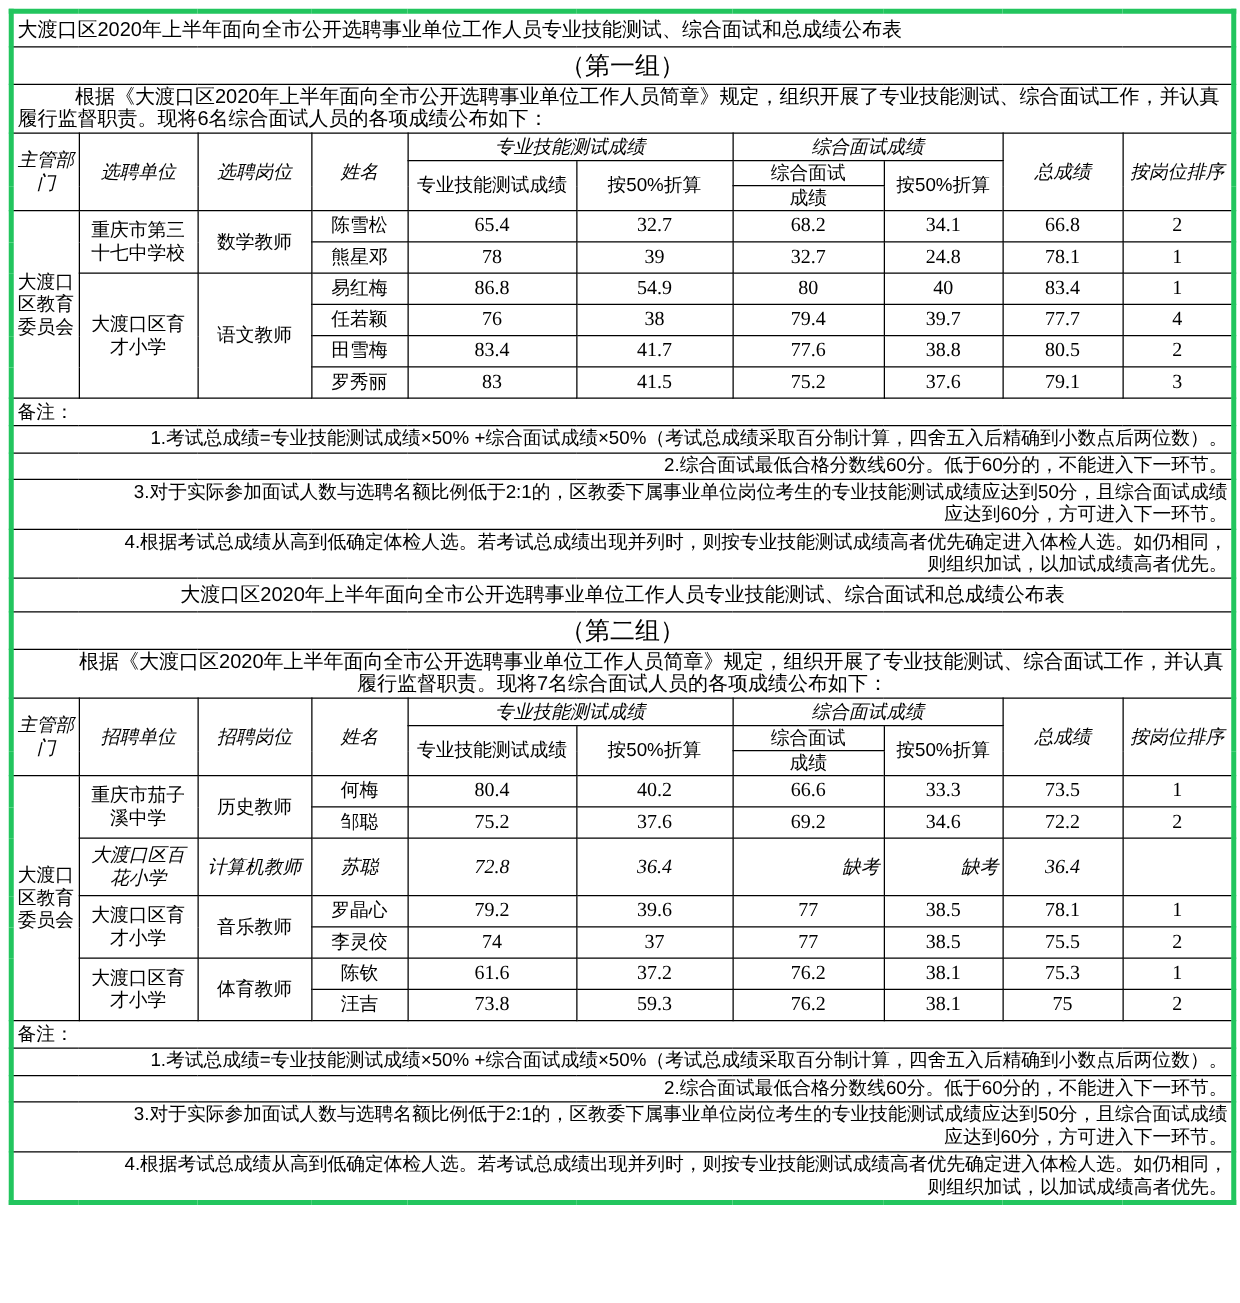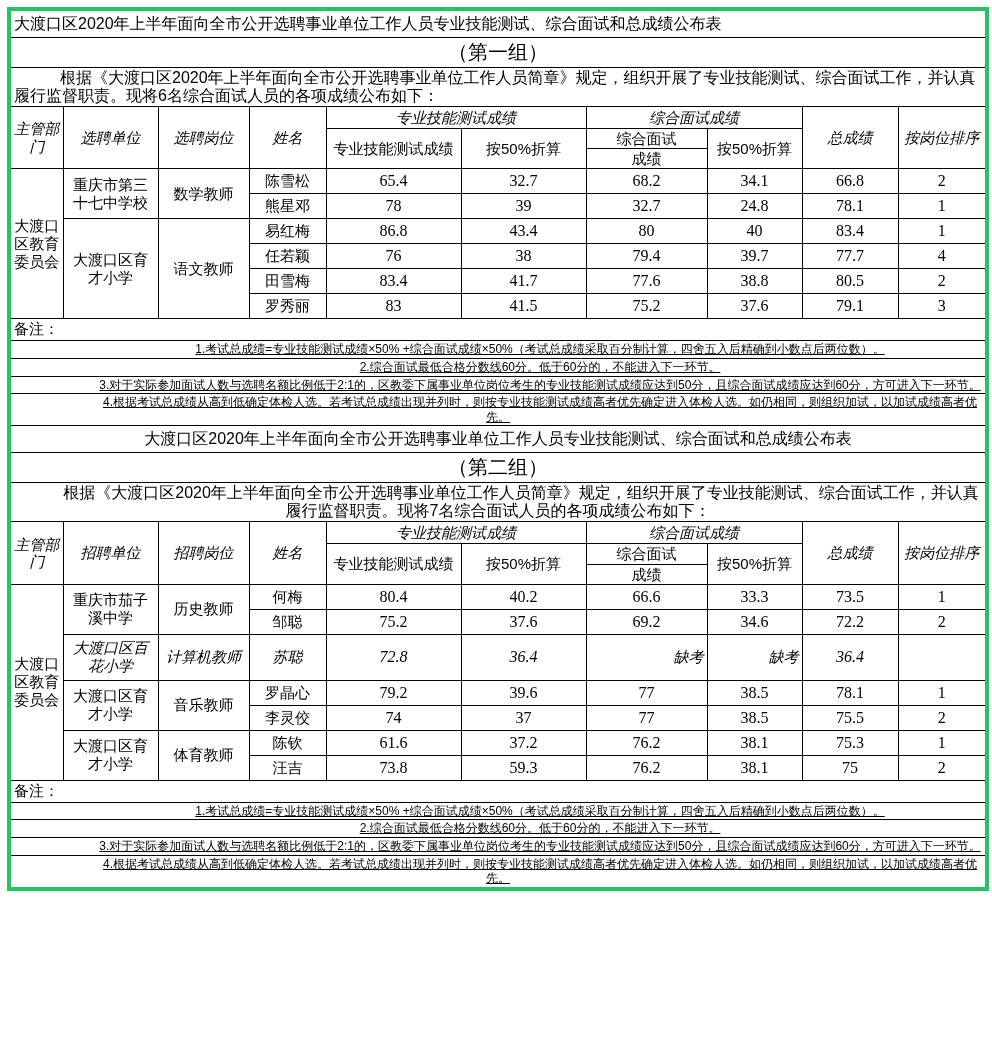--- a/index.html
+++ b/index.html
@@ -16,21 +16,21 @@
   .intro{font-size:16px;line-height:1.12;text-indent:46px;padding:2px 4px;}
   .intro.center{text-align:center;}
   th{font-size:15px;text-align:center;line-height:1.15;}
   .hA{height:22px;font-style:italic;}
   .hB{height:20px;}
   .hC{height:20px;}
   td.c{text-align:center;font-size:15px;line-height:1.2;height:22px;}
   td.num{font-family:"Liberation Serif","DejaVu Serif",serif;font-size:16px;text-align:center;height:22px;}
   td.kao{font-size:15px;text-align:right;height:22px;}
   .noteslbl{font-size:15px;height:17px;padding-left:3px;}
-  .note{font-size:12px;line-height:1.22;text-indent:84px;padding:2px 4px 3px 4px;text-align:center;text-decoration:underline;}
+  .note{font-size:15px;line-height:1.22;text-indent:84px;padding:2px 4px 3px 4px;text-align:right;}
 </style>
 </head>
 <body>
 
 <div class="doc">
 <table class="grid">
   <colgroup>
     <col style="width:54px">
         <col style="width:95px">
         <col style="width:91px">
@@ -93,21 +93,21 @@
     <td class="num">32.7</td>
     <td class="num">24.8</td>
     <td class="num">78.1</td>
     <td class="num">1</td>
   </tr>
   <tr>
     <td rowspan="4" class="c">大渡口区育才小学</td>
     <td rowspan="4" class="c">语文教师</td>
     <td class="c">易红梅</td>
     <td class="num">86.8</td>
-    <td class="num">43.4</td>
+    <td class="num">54.9</td>
     <td class="num">80</td>
     <td class="num">40</td>
     <td class="num">83.4</td>
     <td class="num">1</td>
   </tr>
   <tr>
     <td class="c">任若颖</td>
     <td class="num">76</td>
     <td class="num">38</td>
     <td class="num">79.4</td>

